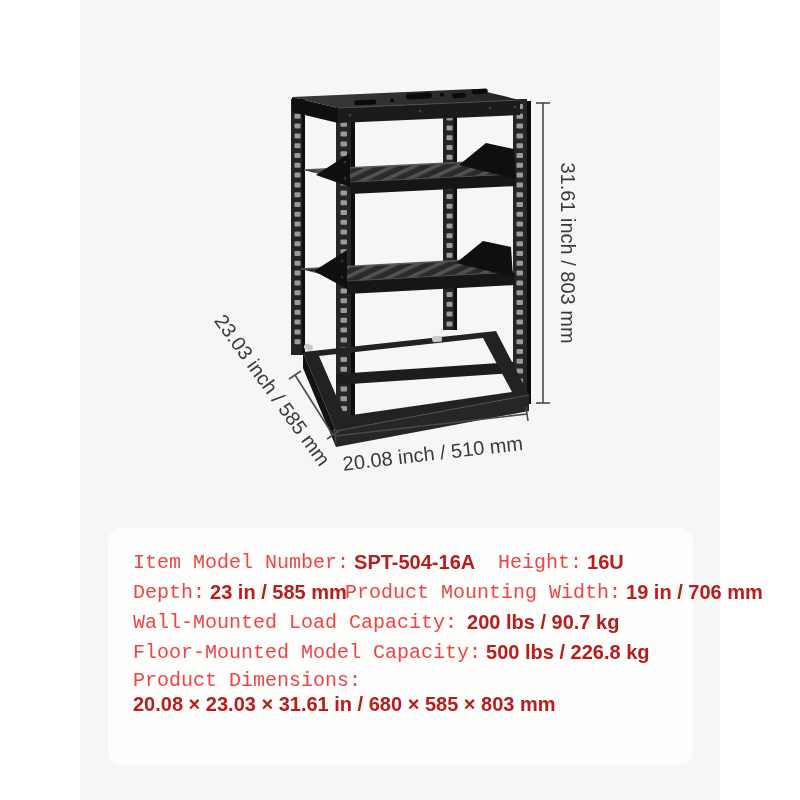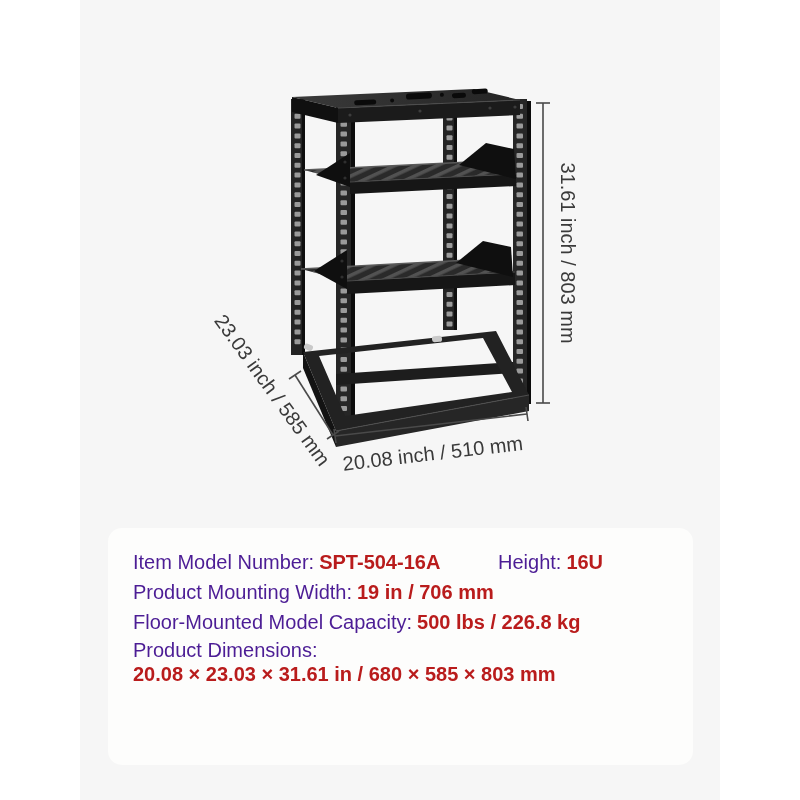--- a/index.html
+++ b/index.html
@@ -22,21 +22,21 @@
     background:#fdfdfc;border-radius:14px;
     padding:19px 0 0 25px;box-sizing:border-box;
     font-size:20px;white-space:nowrap;
   }
   .spec-row{height:30px;display:flex;align-items:center;}
   .spec-row.tight{height:26px;}
   .spec-row.last{height:22px;}
   .pair{display:inline-flex;align-items:center;}
   .pair.w365{width:365px;}
   .pair.w212{width:212px;}
-  .lbl{color:#4c1d95;font-weight:400;}
+  .lbl{color:#ef4444;font-weight:400;font-family:Liberation Mono, monospace;}
   .val{color:#b91c1c;font-weight:700;margin-left:5px;}
   .val.gap-wide{margin-left:10px;}
 </style>
 </head>
 <body>
 
 <div class="stage"></div>
 
 <svg class="art" viewBox="0 0 800 800" aria-hidden="true">
   <defs>
@@ -263,26 +263,34 @@
     <span class="pair w365">
       <span class="lbl">Item Model Number:</span>
       <span class="val">SPT-504-16A</span>
     </span>
     <span class="pair">
       <span class="lbl">Height:</span>
       <span class="val">16U</span>
     </span>
   </div>
   <div class="spec-row">
+    <span class="pair w212">
+      <span class="lbl">Depth:</span>
+      <span class="val">23 in / 585 mm</span>
+    </span>
     <span class="pair">
       <span class="lbl">Product Mounting Width:</span>
       <span class="val">19 in / 706 mm</span>
     </span>
   </div>
   <div class="spec-row">
+    <span class="lbl">Wall-Mounted Load Capacity:</span>
+    <span class="val gap-wide">200 lbs / 90.7 kg</span>
+  </div>
+  <div class="spec-row">
     <span class="lbl">Floor-Mounted Model Capacity:</span>
     <span class="val">500 lbs / 226.8 kg</span>
   </div>
   <div class="spec-row tight">
     <span class="lbl">Product Dimensions:</span>
   </div>
   <div class="spec-row last">
     <span class="val" style="margin-left:0">20.08 × 23.03 × 31.61 in / 680 × 585 × 803 mm</span>
   </div>
 </div>

